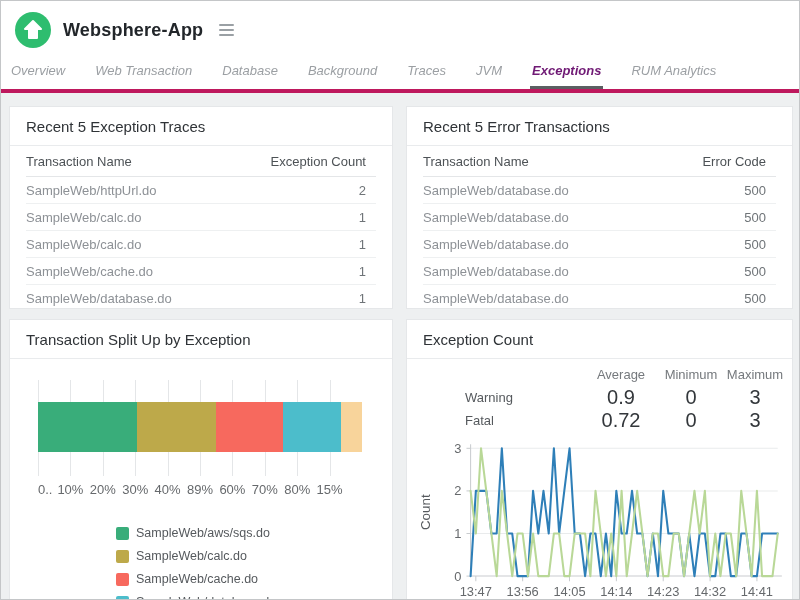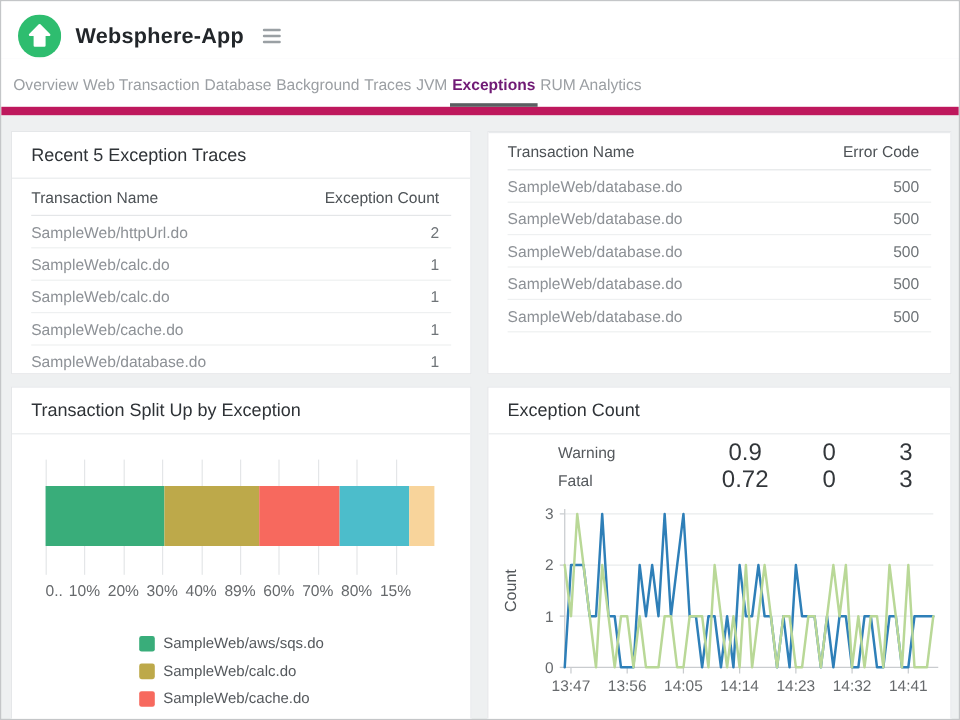--- a/index.html
+++ b/index.html
@@ -9,21 +9,21 @@
 
   
   .hdr { background:#fff; padding:10px 0 0 14px; }
   .hdr-row { display:flex; align-items:center; gap:12px; height:38px; }
   .app-icon { width:36px; height:36px; flex:0 0 36px; }
   .app-title { font-size:18px; font-weight:bold; color:#22262a; letter-spacing:.2px; }
   .menu-btn { display:flex; flex-direction:column; gap:3px; padding:4px; cursor:pointer; }
   .menu-btn span { display:block; width:15px; height:2px; background:#9aa0a4; border-radius:1px; }
 
   
-  .tabs { background:#fff; display:flex; padding:12px 0 0 8px; border-bottom:7px solid #be185d; }
+  .tabs { background:#fff; display:flex; gap:26px; padding:12px 0 0 8px; border-bottom:4px solid #be185d;font-style:italic; }
   .tab { font-size:13px; color:#9b9fa3; padding:2px 2px 11px; cursor:pointer; white-space:nowrap; }
   .tab.active { color:#701a75; font-weight:bold; border-bottom:3px solid #5b5f62; padding-bottom:8px; }
 
   
   .content { padding:13px 8px 0 8px; display:grid; grid-template-columns:384px 387px; grid-template-rows:203px 290px; gap:10px 13px; }
   .panel { background:#fff; border:1px solid #e5e7e9; overflow:hidden; }
   .panel-title { font-size:15px; color:#2f3337; padding:11px 16px 10px; }
   .panel-divider { height:1px; background:#e9ebed; }
 
   
@@ -116,20 +116,21 @@
           <div class="c2">1</div>
         </div>
         <div class="dtr">
           <div class="c1">SampleWeb/database.do</div>
           <div class="c2">1</div>
         </div>
       </div>
     </div>
 
     <div class="panel">
+      <div class="panel-title">Recent 5 Error Transactions</div>
       <div class="panel-divider"></div>
       <div class="dtable">
         <div class="dtr head">
           <div class="c1">Transaction Name</div>
           <div class="c2">Error Code</div>
         </div>
         <div class="dtr">
           <div class="c1">SampleWeb/database.do</div>
           <div class="c2">500</div>
         </div>
@@ -203,20 +204,26 @@
             <span class="swatch" style="background: rgb(76, 189, 203);"></span>
             <span>SampleWeb/database.do</span>
           </div>
         </div>
     </div>
 
     <div class="panel">
       <div class="panel-title">Exception Count</div>
       <div class="panel-divider"></div>
       <div class="stats">
+        <div class="srow">
+          <div class="slabel"></div>
+          <div class="colA sh">Average</div>
+          <div class="colB sh">Minimum</div>
+          <div class="colC sh">Maximum</div>
+        </div>
         <div class="srow">
           <div class="slabel">Warning</div>
           <div class="colA sv">0.9</div>
           <div class="colB sv">0</div>
           <div class="colC sv">3</div>
         </div>
         <div class="srow">
           <div class="slabel">Fatal</div>
           <div class="colA sv">0.72</div>
           <div class="colB sv">0</div>

